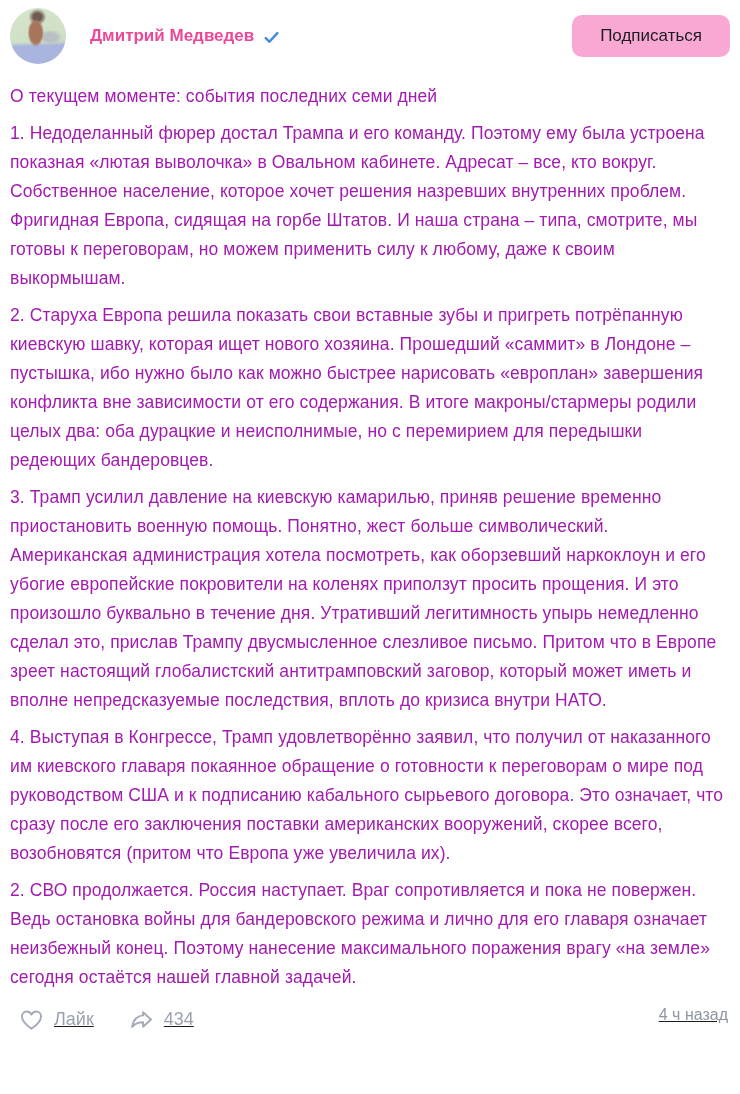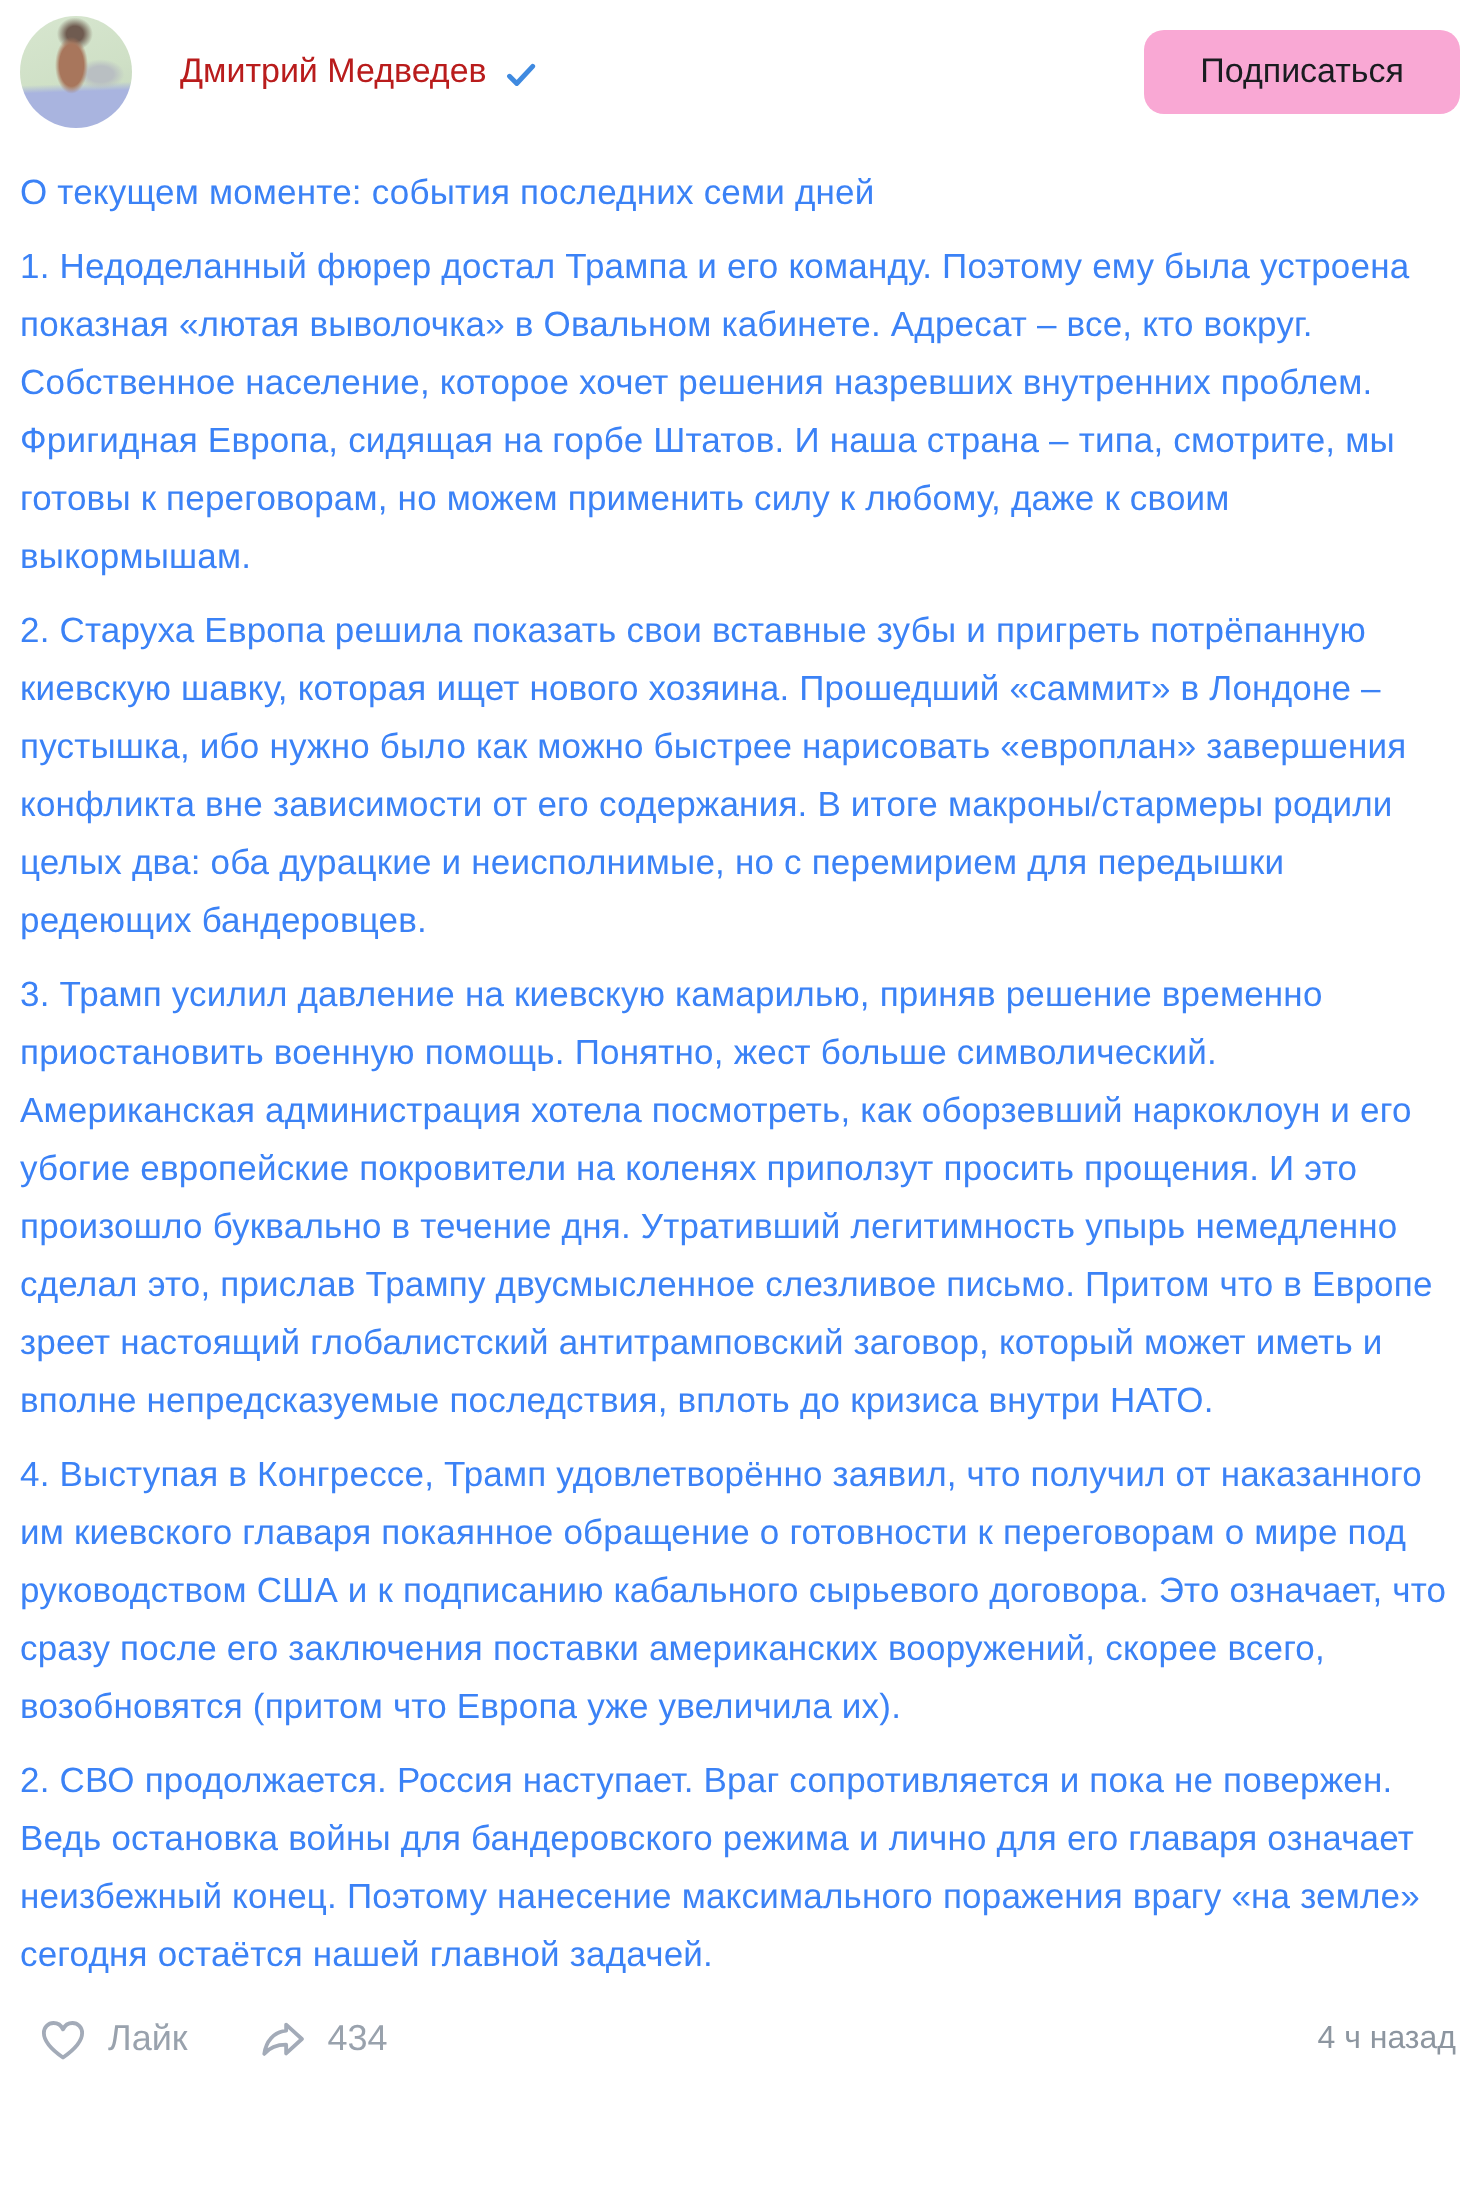--- a/index.html
+++ b/index.html
@@ -21,45 +21,45 @@
     background:
       radial-gradient(ellipse 11px 19px at 46% 44%, #a8765c 55%, rgba(168,118,92,0) 75%),
       radial-gradient(ellipse 12px 11px at 49% 16%, #6f5b50 35%, rgba(111,91,80,0) 75%),
       radial-gradient(ellipse 16px 10px at 72% 52%, #b9bfc2 40%, rgba(185,191,194,0) 75%),
       linear-gradient(178deg, rgba(0,0,0,0) 60%, #a9b4df 67%),
       linear-gradient(160deg, #d7e6cf 0%, #cfe0c6 55%, #c3d4bd 100%);
     cursor: pointer;
   }
   .name-row { display: flex; align-items: center; gap: 9px; }
   .author-name {
-    font-size: 17px; font-weight: 400; color: #b91c1c;
+    font-size: 17px; font-weight: 700; color: #ec4899;
     cursor: pointer; line-height: 22px;
   }
   .check-icon { display: inline-flex; margin-top: 3px; }
   .subscribe-btn {
     margin-left: auto; height: 42px; padding: 0 28px;
     background: #f9a8d4; border: none; border-radius: 10px;
     font-family: "Liberation Sans", sans-serif;
     font-size: 17px; font-weight: 500; color: #1a1c20;
     cursor: pointer;
   }
 
   
   .post-text {
     margin-top: 16px;
     font-size: 17.5px; line-height: 29px; letter-spacing: 0.1px;
-    color: #3b82f6;
+    color: #a21caf;
     max-width: 722px;
   }
   .post-text p { margin: 0 0 8px 0; }
 
   
   .footer {
-    display: flex; align-items: center;
-    margin-top: 6px; padding: 6px 2px 10px 8px;
+    display: flex; align-items: flex-start;
+    margin-top: 6px; padding: 6px 2px 10px 8px; text-decoration: underline;
   }
   .action {
     display: flex; align-items: center; gap: 9px;
     margin-right: 34px; cursor: pointer;
     color: #99a2ad; font-size: 18px; font-weight: 500;
     background: none; border: none; padding: 0;
     font-family: "Liberation Sans", sans-serif;
   }
   .action .icon { display: inline-flex; }
   .timestamp {

